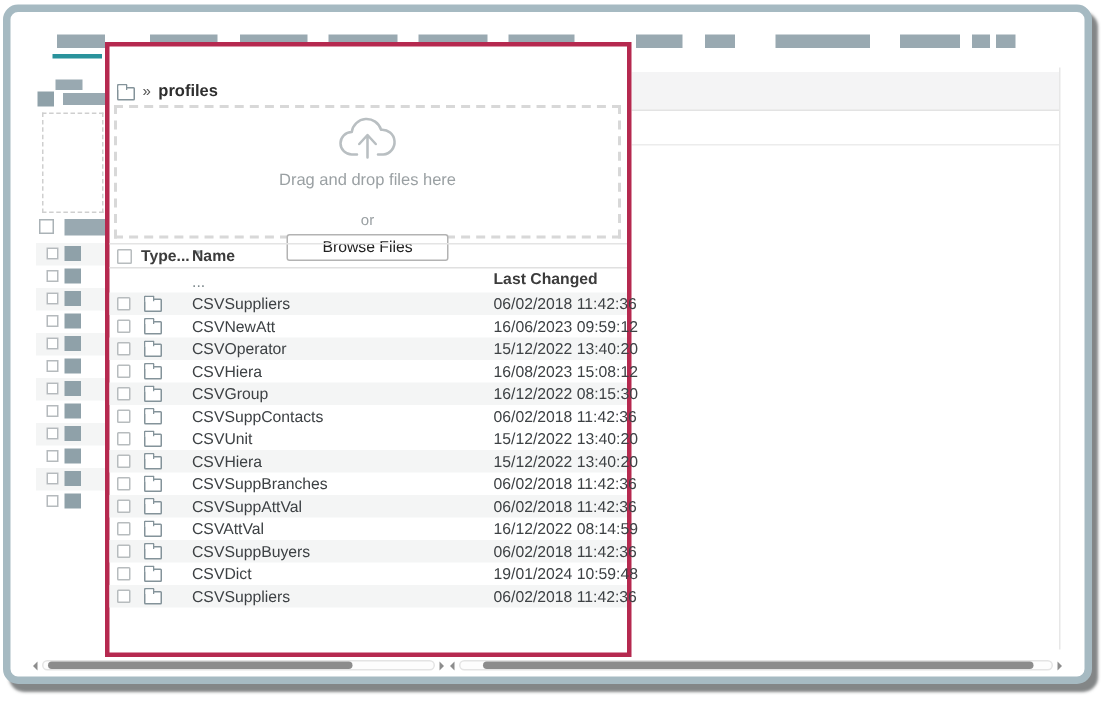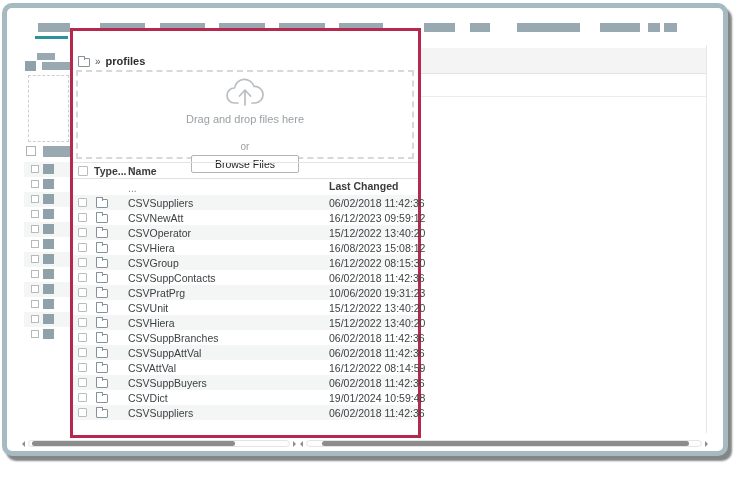--- a/index.html
+++ b/index.html
@@ -224,21 +224,21 @@
         <div class="trow alt">
         <span class="cell-cb"></span>
         <span class="cell-icon folder-ico"></span>
         <span class="cell-name">CSVSuppliers</span>
         <span class="cell-date">06/02/2018 11:42:36</span>
       </div>
         <div class="trow">
         <span class="cell-cb"></span>
         <span class="cell-icon folder-ico"></span>
         <span class="cell-name">CSVNewAtt</span>
-        <span class="cell-date">16/12/2023 09:59:12</span>
+        <span class="cell-date">16/06/2023 09:59:12</span>
       </div>
         <div class="trow alt">
         <span class="cell-cb"></span>
         <span class="cell-icon folder-ico"></span>
         <span class="cell-name">CSVOperator</span>
         <span class="cell-date">15/12/2022 13:40:20</span>
       </div>
         <div class="trow">
         <span class="cell-cb"></span>
         <span class="cell-icon folder-ico"></span>
@@ -250,26 +250,20 @@
         <span class="cell-icon folder-ico"></span>
         <span class="cell-name">CSVGroup</span>
         <span class="cell-date">16/12/2022 08:15:30</span>
       </div>
         <div class="trow">
         <span class="cell-cb"></span>
         <span class="cell-icon folder-ico"></span>
         <span class="cell-name">CSVSuppContacts</span>
         <span class="cell-date">06/02/2018 11:42:36</span>
       </div>
-        <div class="trow alt">
-        <span class="cell-cb"></span>
-        <span class="cell-icon folder-ico"></span>
-        <span class="cell-name">CSVPratPrg</span>
-        <span class="cell-date">10/06/2020 19:31:23</span>
-      </div>
         <div class="trow">
         <span class="cell-cb"></span>
         <span class="cell-icon folder-ico"></span>
         <span class="cell-name">CSVUnit</span>
         <span class="cell-date">15/12/2022 13:40:20</span>
       </div>
         <div class="trow alt">
         <span class="cell-cb"></span>
         <span class="cell-icon folder-ico"></span>
         <span class="cell-name">CSVHiera</span>

